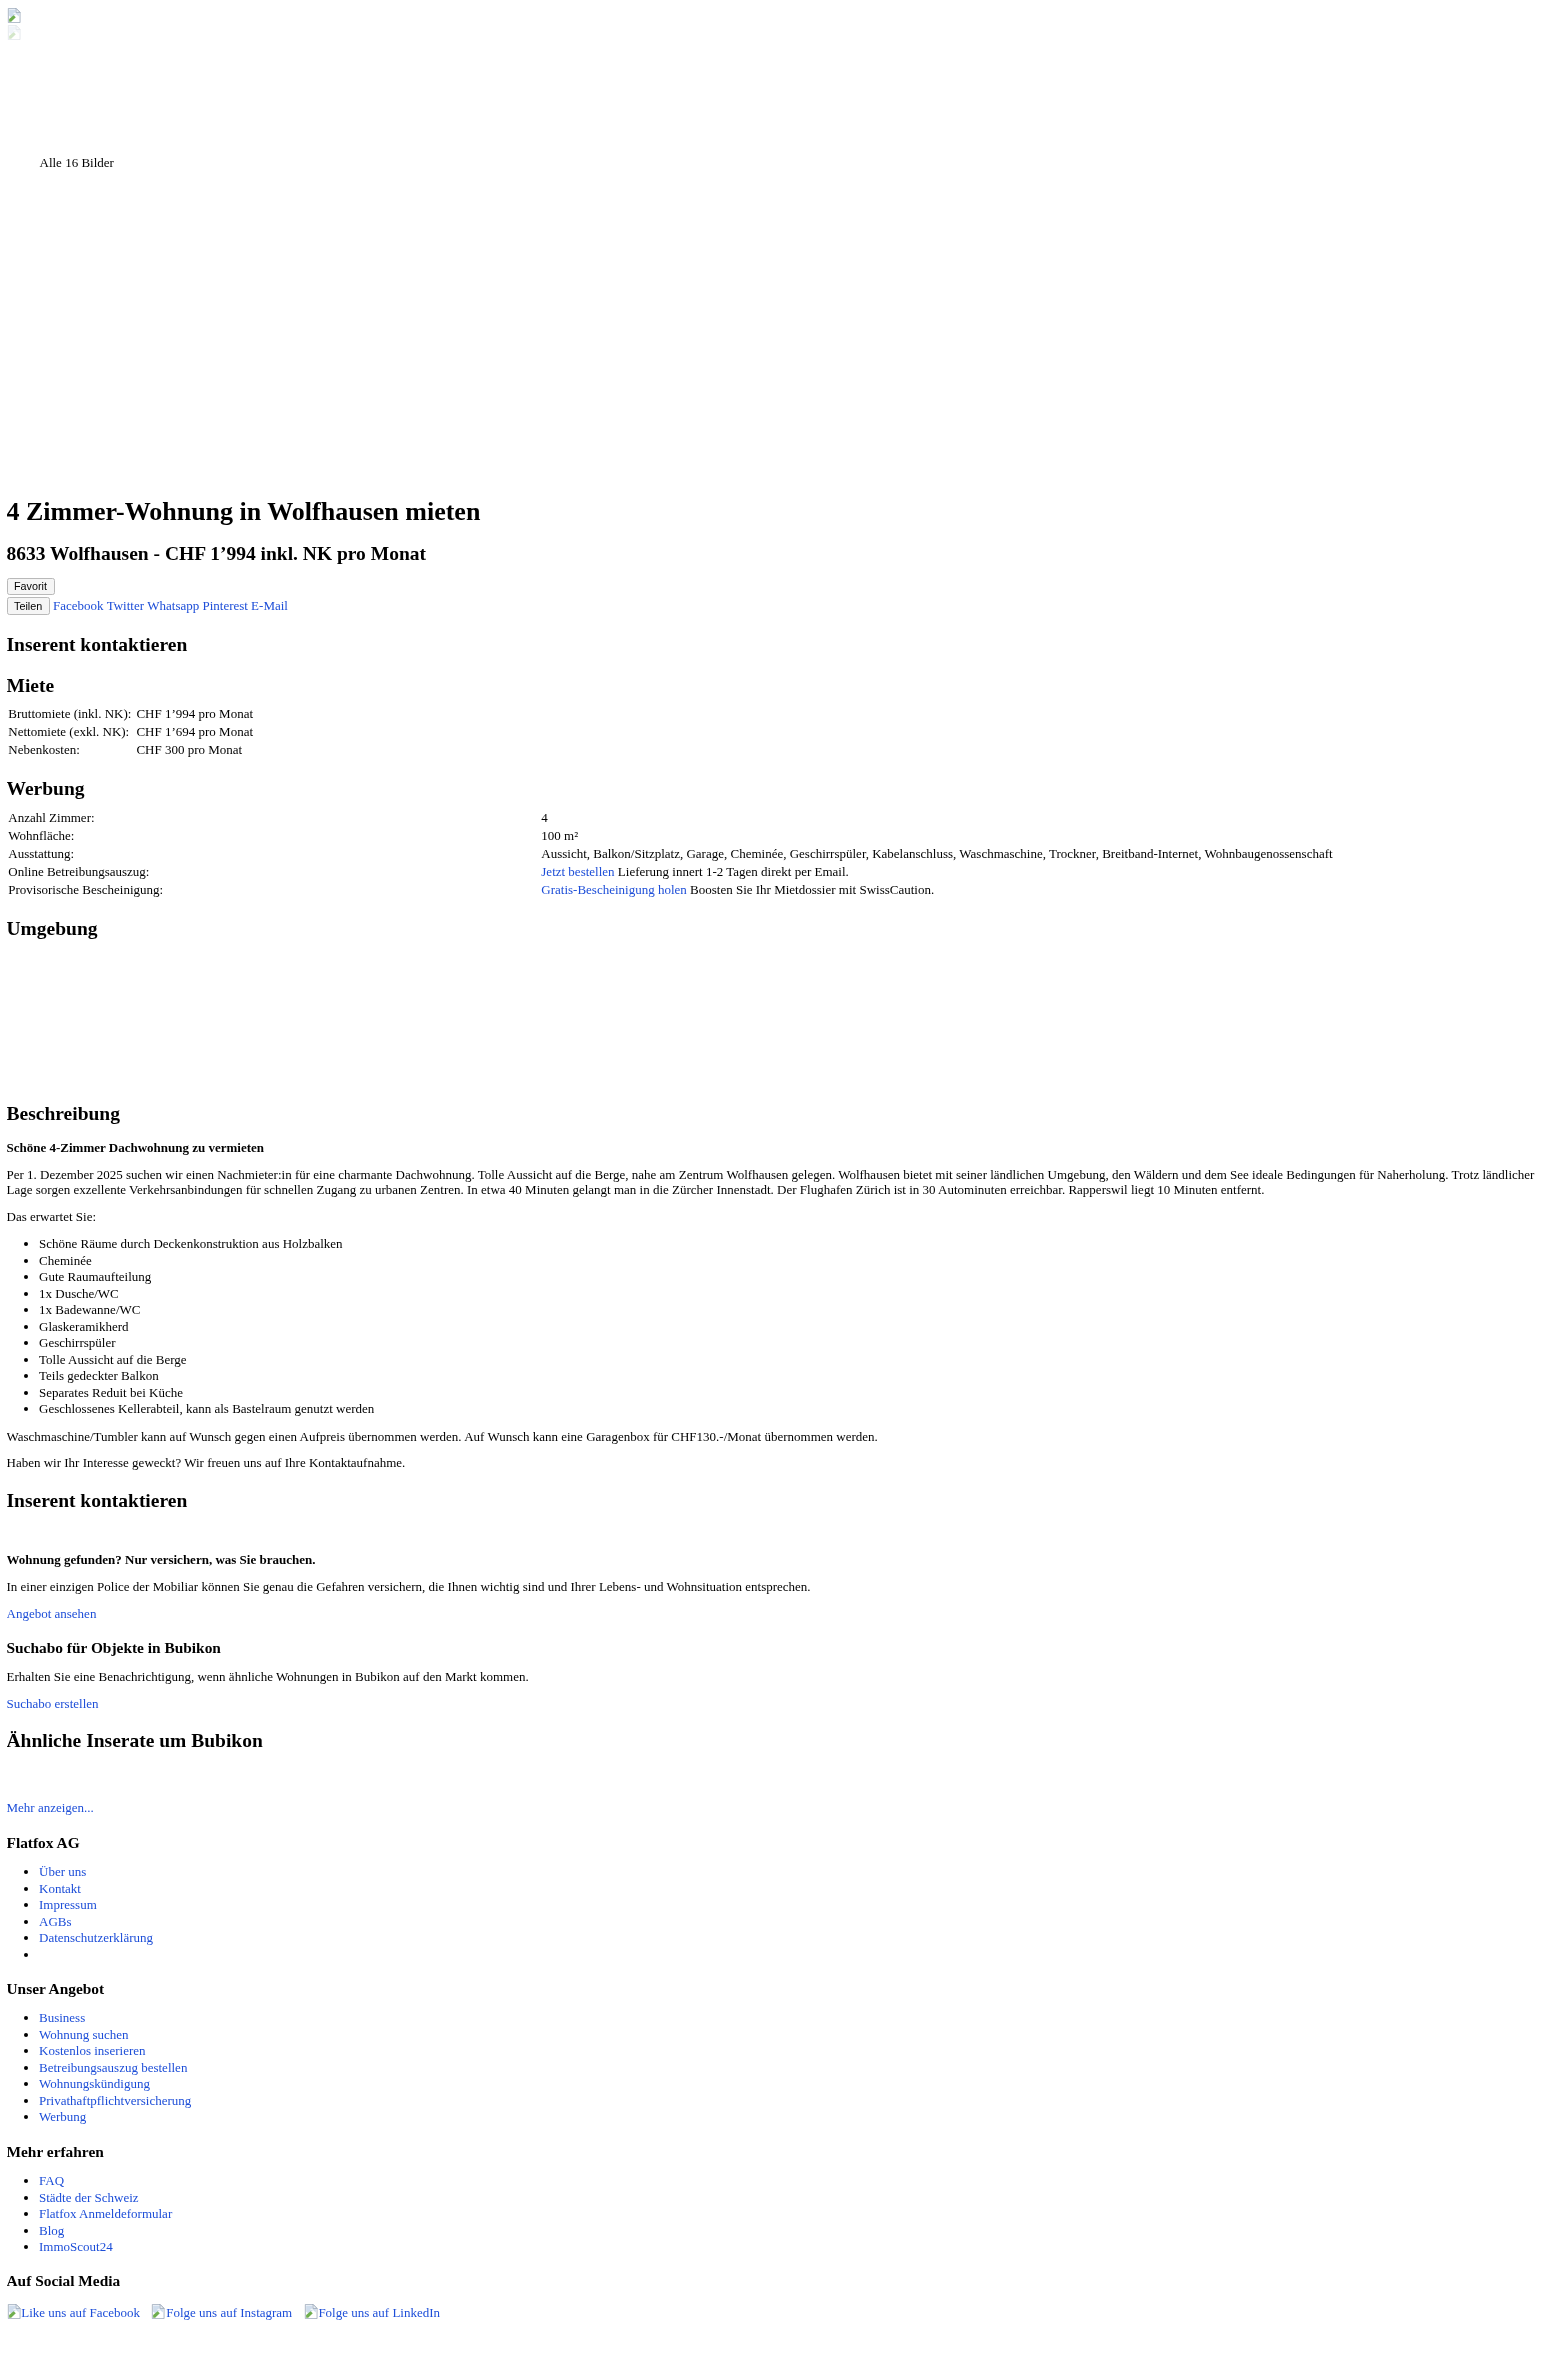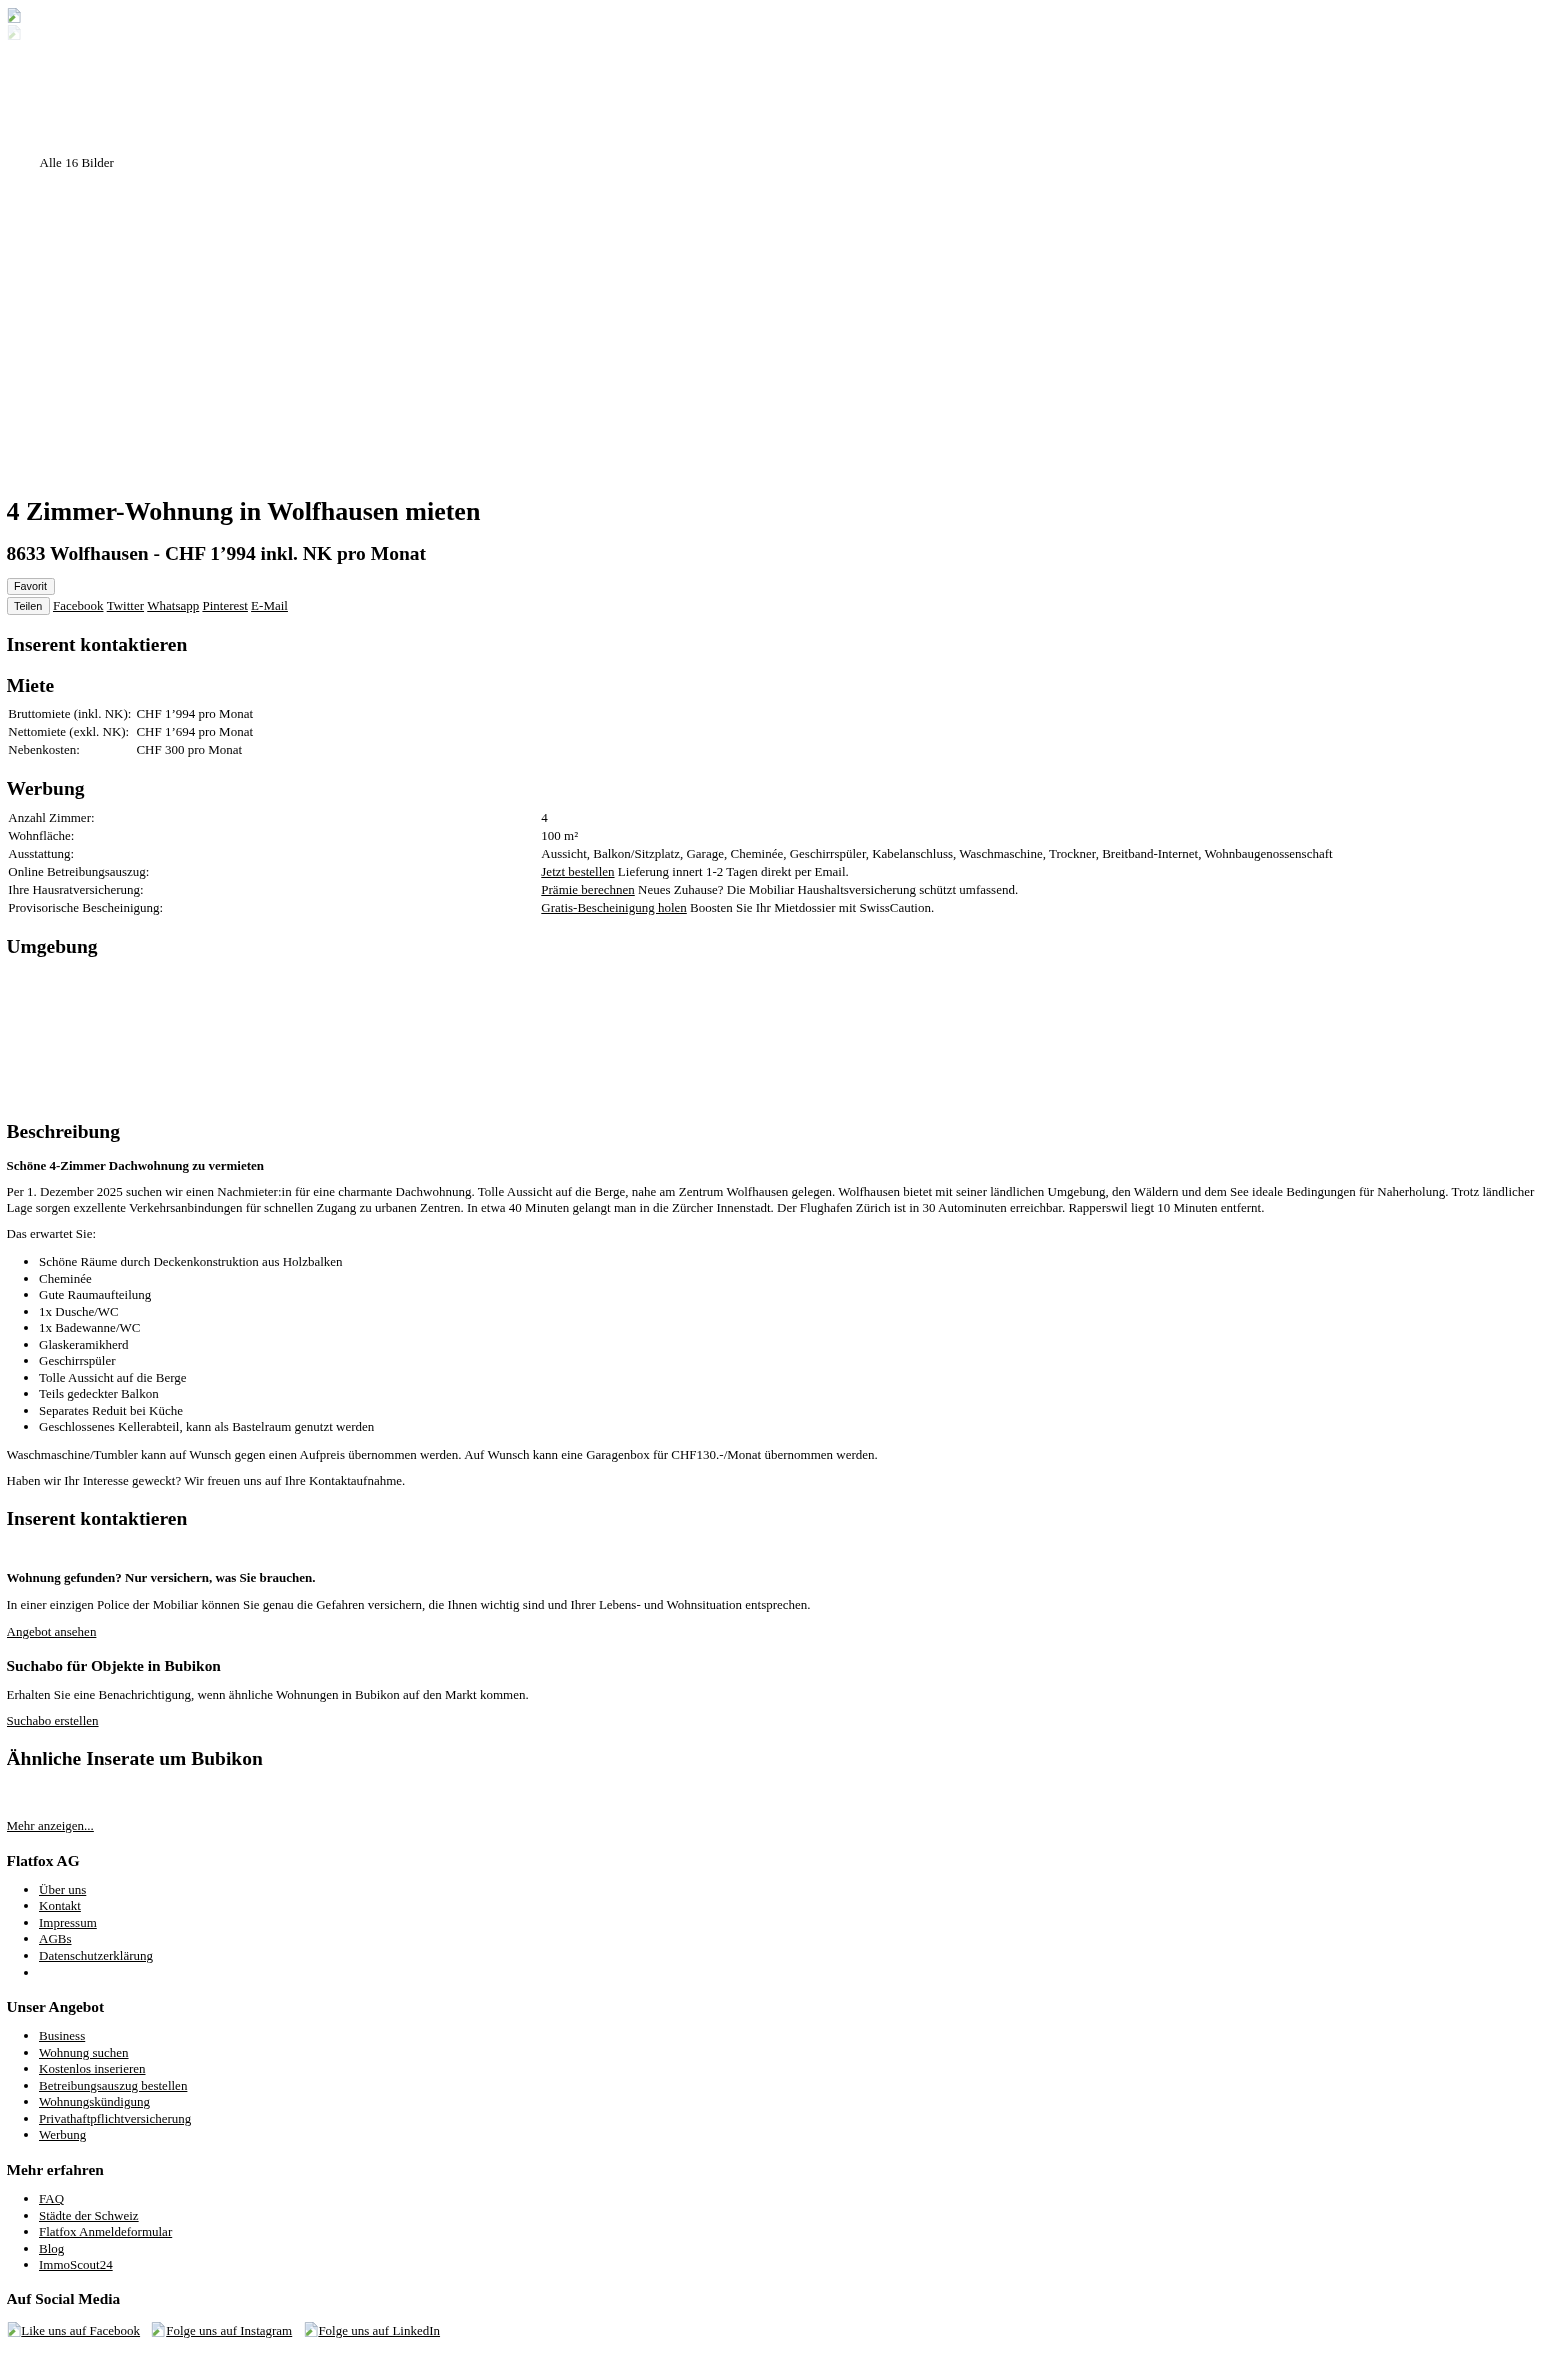--- a/index.html
+++ b/index.html
@@ -5,21 +5,21 @@
   * { box-sizing: border-box; }
   html, body { background: #fff; }
   body {
     margin: 6.5px;
     width: 1547px;
     color: #000;
     font-family: "Liberation Serif", "DejaVu Serif", serif;
     font-size: 13px;
     line-height: 1.18;
   }
-  a { color: #000000; text-decoration: underline; cursor: pointer; }
+  a { color: #1d4ed8; cursor: pointer; }
 
   
   .top-area { position: relative; height: 490px; }
   .broken-icon { position: absolute; }
   .broken-icon.main { left: 0.8px; top: 1.6px; }
   .broken-icon.faint { left: 0; top: 18px; opacity: .3; }
   .all-images { position: absolute; left: 33px; top: 148px; }
 
   h1 { font-size: 26px; font-weight: bold; margin: 0 0 11.4px; }
   h2 { font-size: 19.5px; font-weight: bold; margin: 18px 0 8.1px; }
@@ -131,24 +131,20 @@
       </tr>
   <tr>
         <td>Ausstattung:</td>
         <td>Aussicht, Balkon/Sitzplatz, Garage, Cheminée, Geschirrspüler, Kabelanschluss, Waschmaschine, Trockner, Breitband-Internet, Wohnbaugenossenschaft</td>
       </tr>
   <tr>
     <td>Online Betreibungsauszug:</td>
     <td><a>Jetzt bestellen</a> <small>Lieferung innert 1-2 Tagen direkt per Email.</small></td>
   </tr>
   <tr>
-    <td>Ihre Hausratversicherung:</td>
-    <td><a>Prämie berechnen</a> <small>Neues Zuhause? Die Mobiliar Haushaltsversicherung schützt umfassend.</small></td>
-  </tr>
-  <tr>
     <td>Provisorische Bescheinigung:</td>
     <td><a>Gratis-Bescheinigung holen</a> <small>Boosten Sie Ihr Mietdossier mit SwissCaution.</small></td>
   </tr>
 </tbody>
   </table>
 
 <h2>Umgebung</h2>
 <div class="map-spacer"></div>
 
 <h2>Beschreibung</h2>

